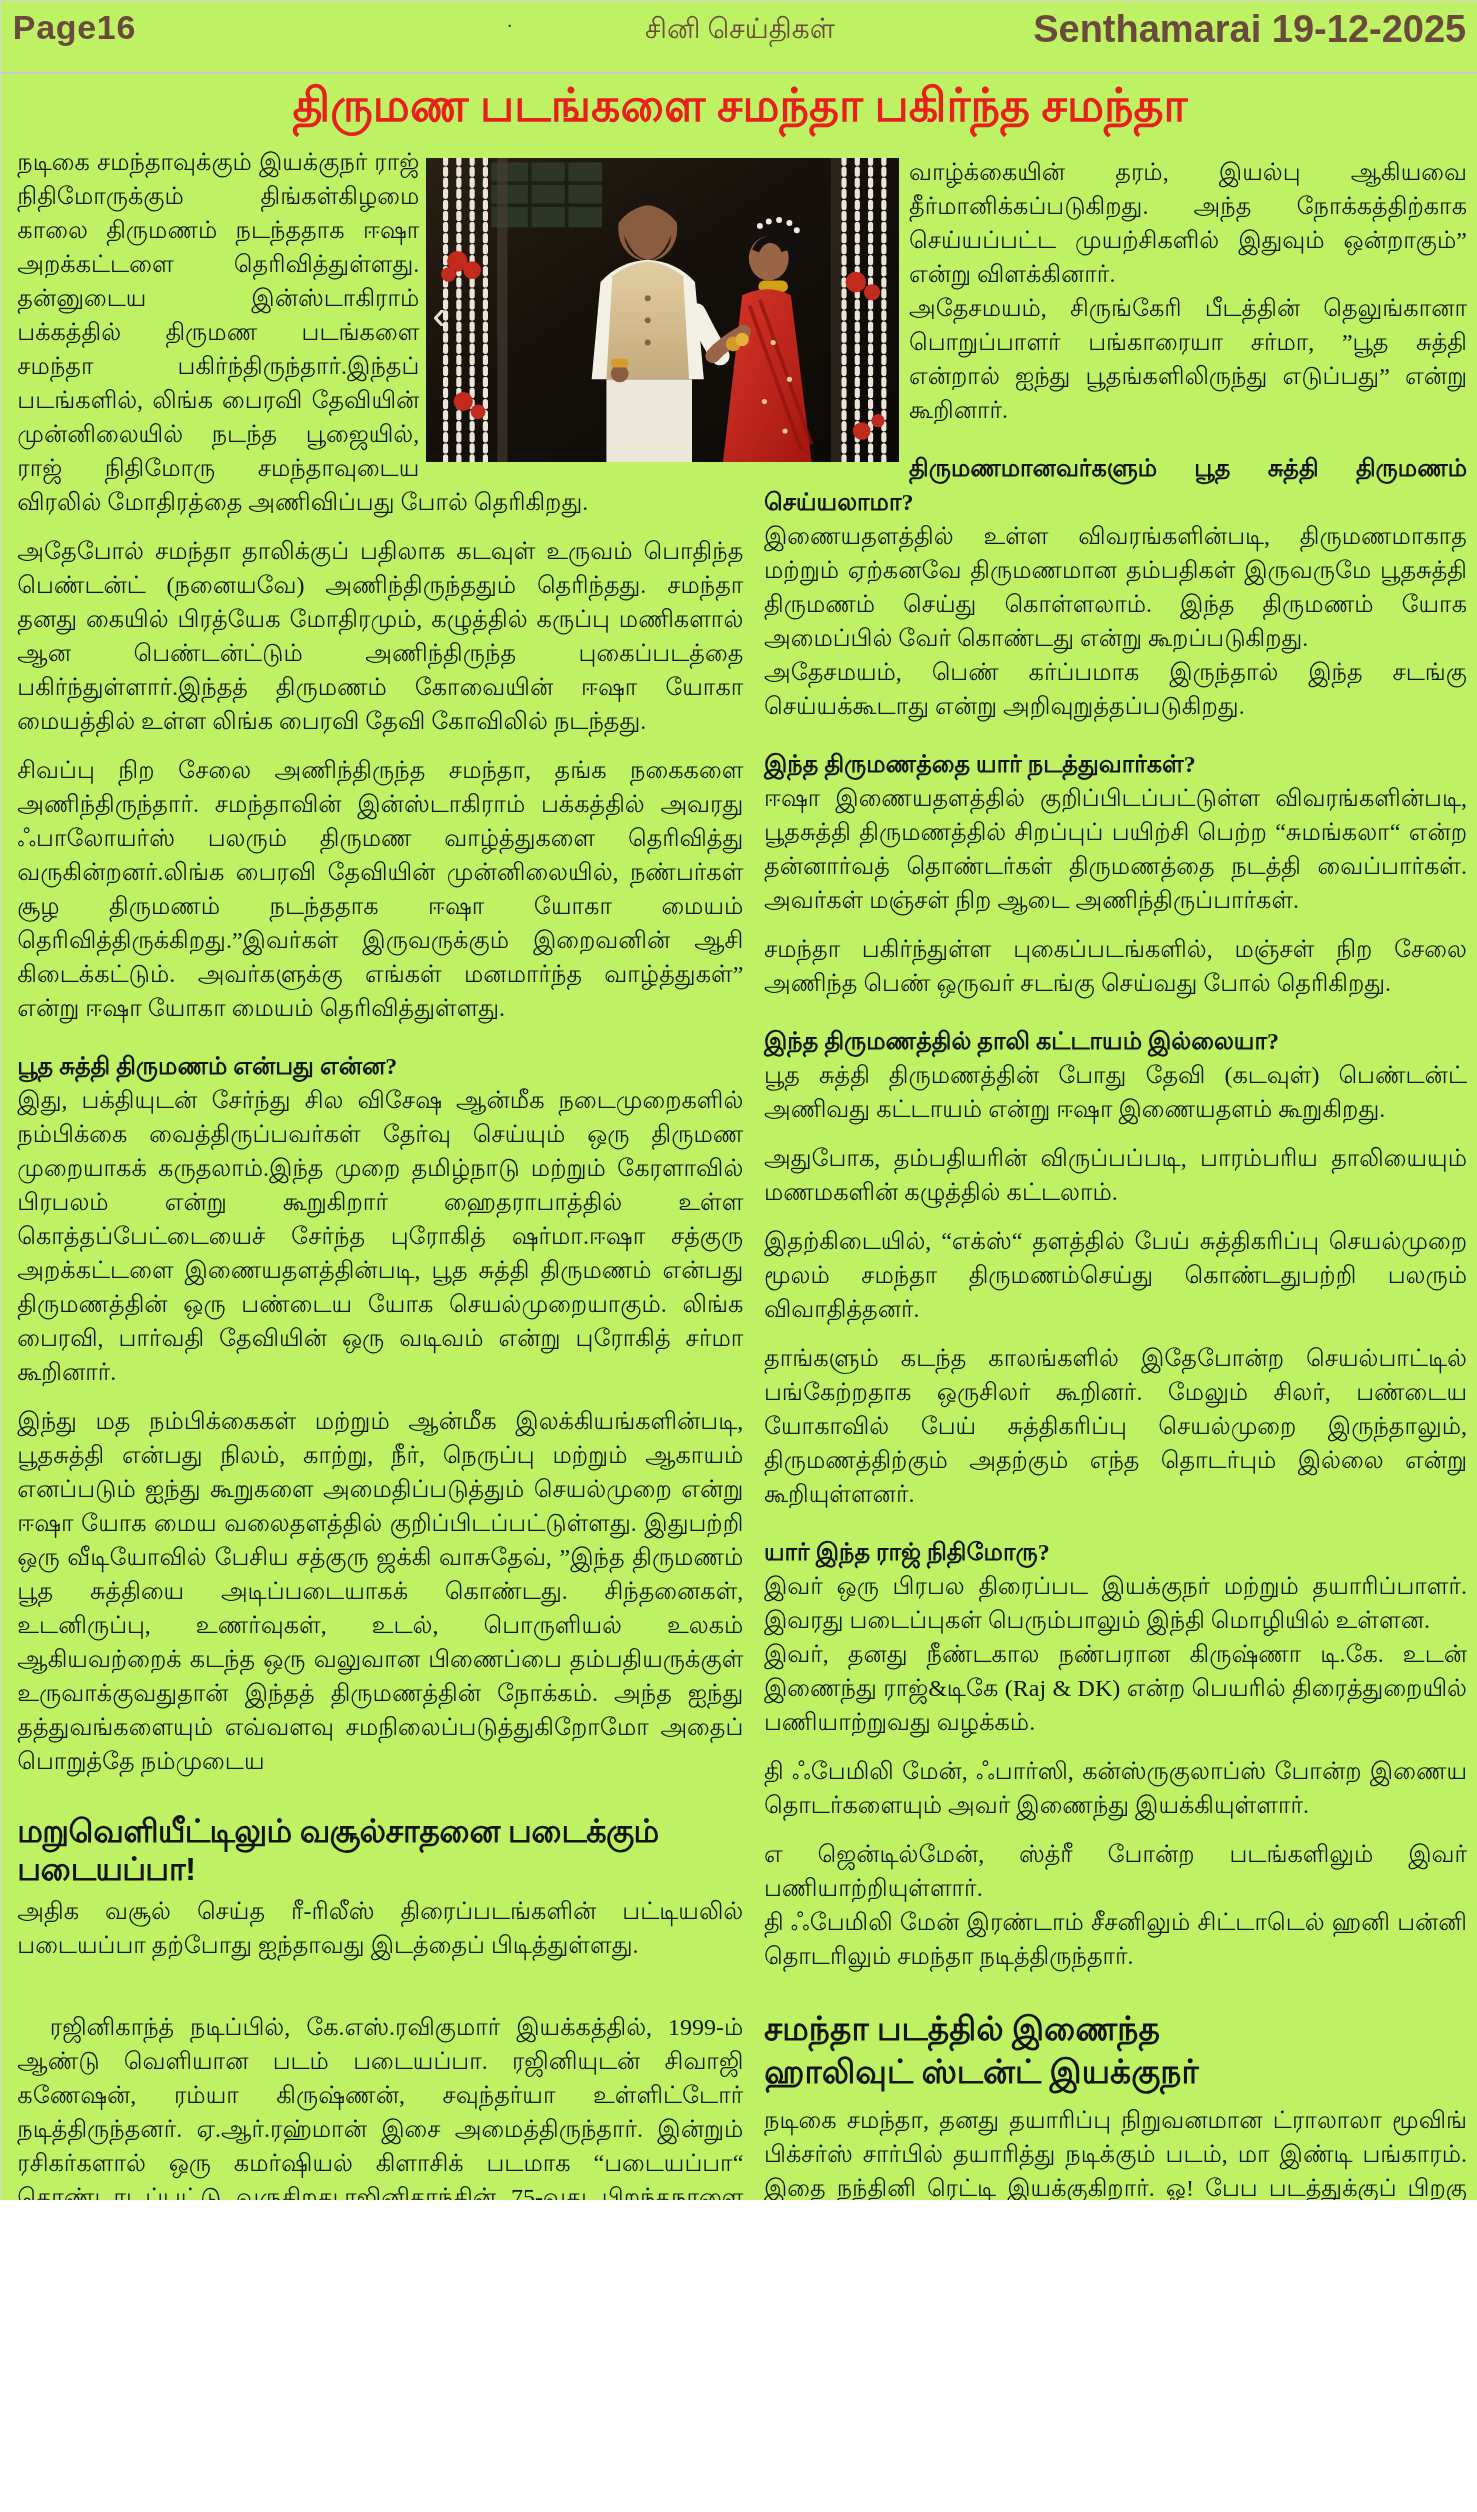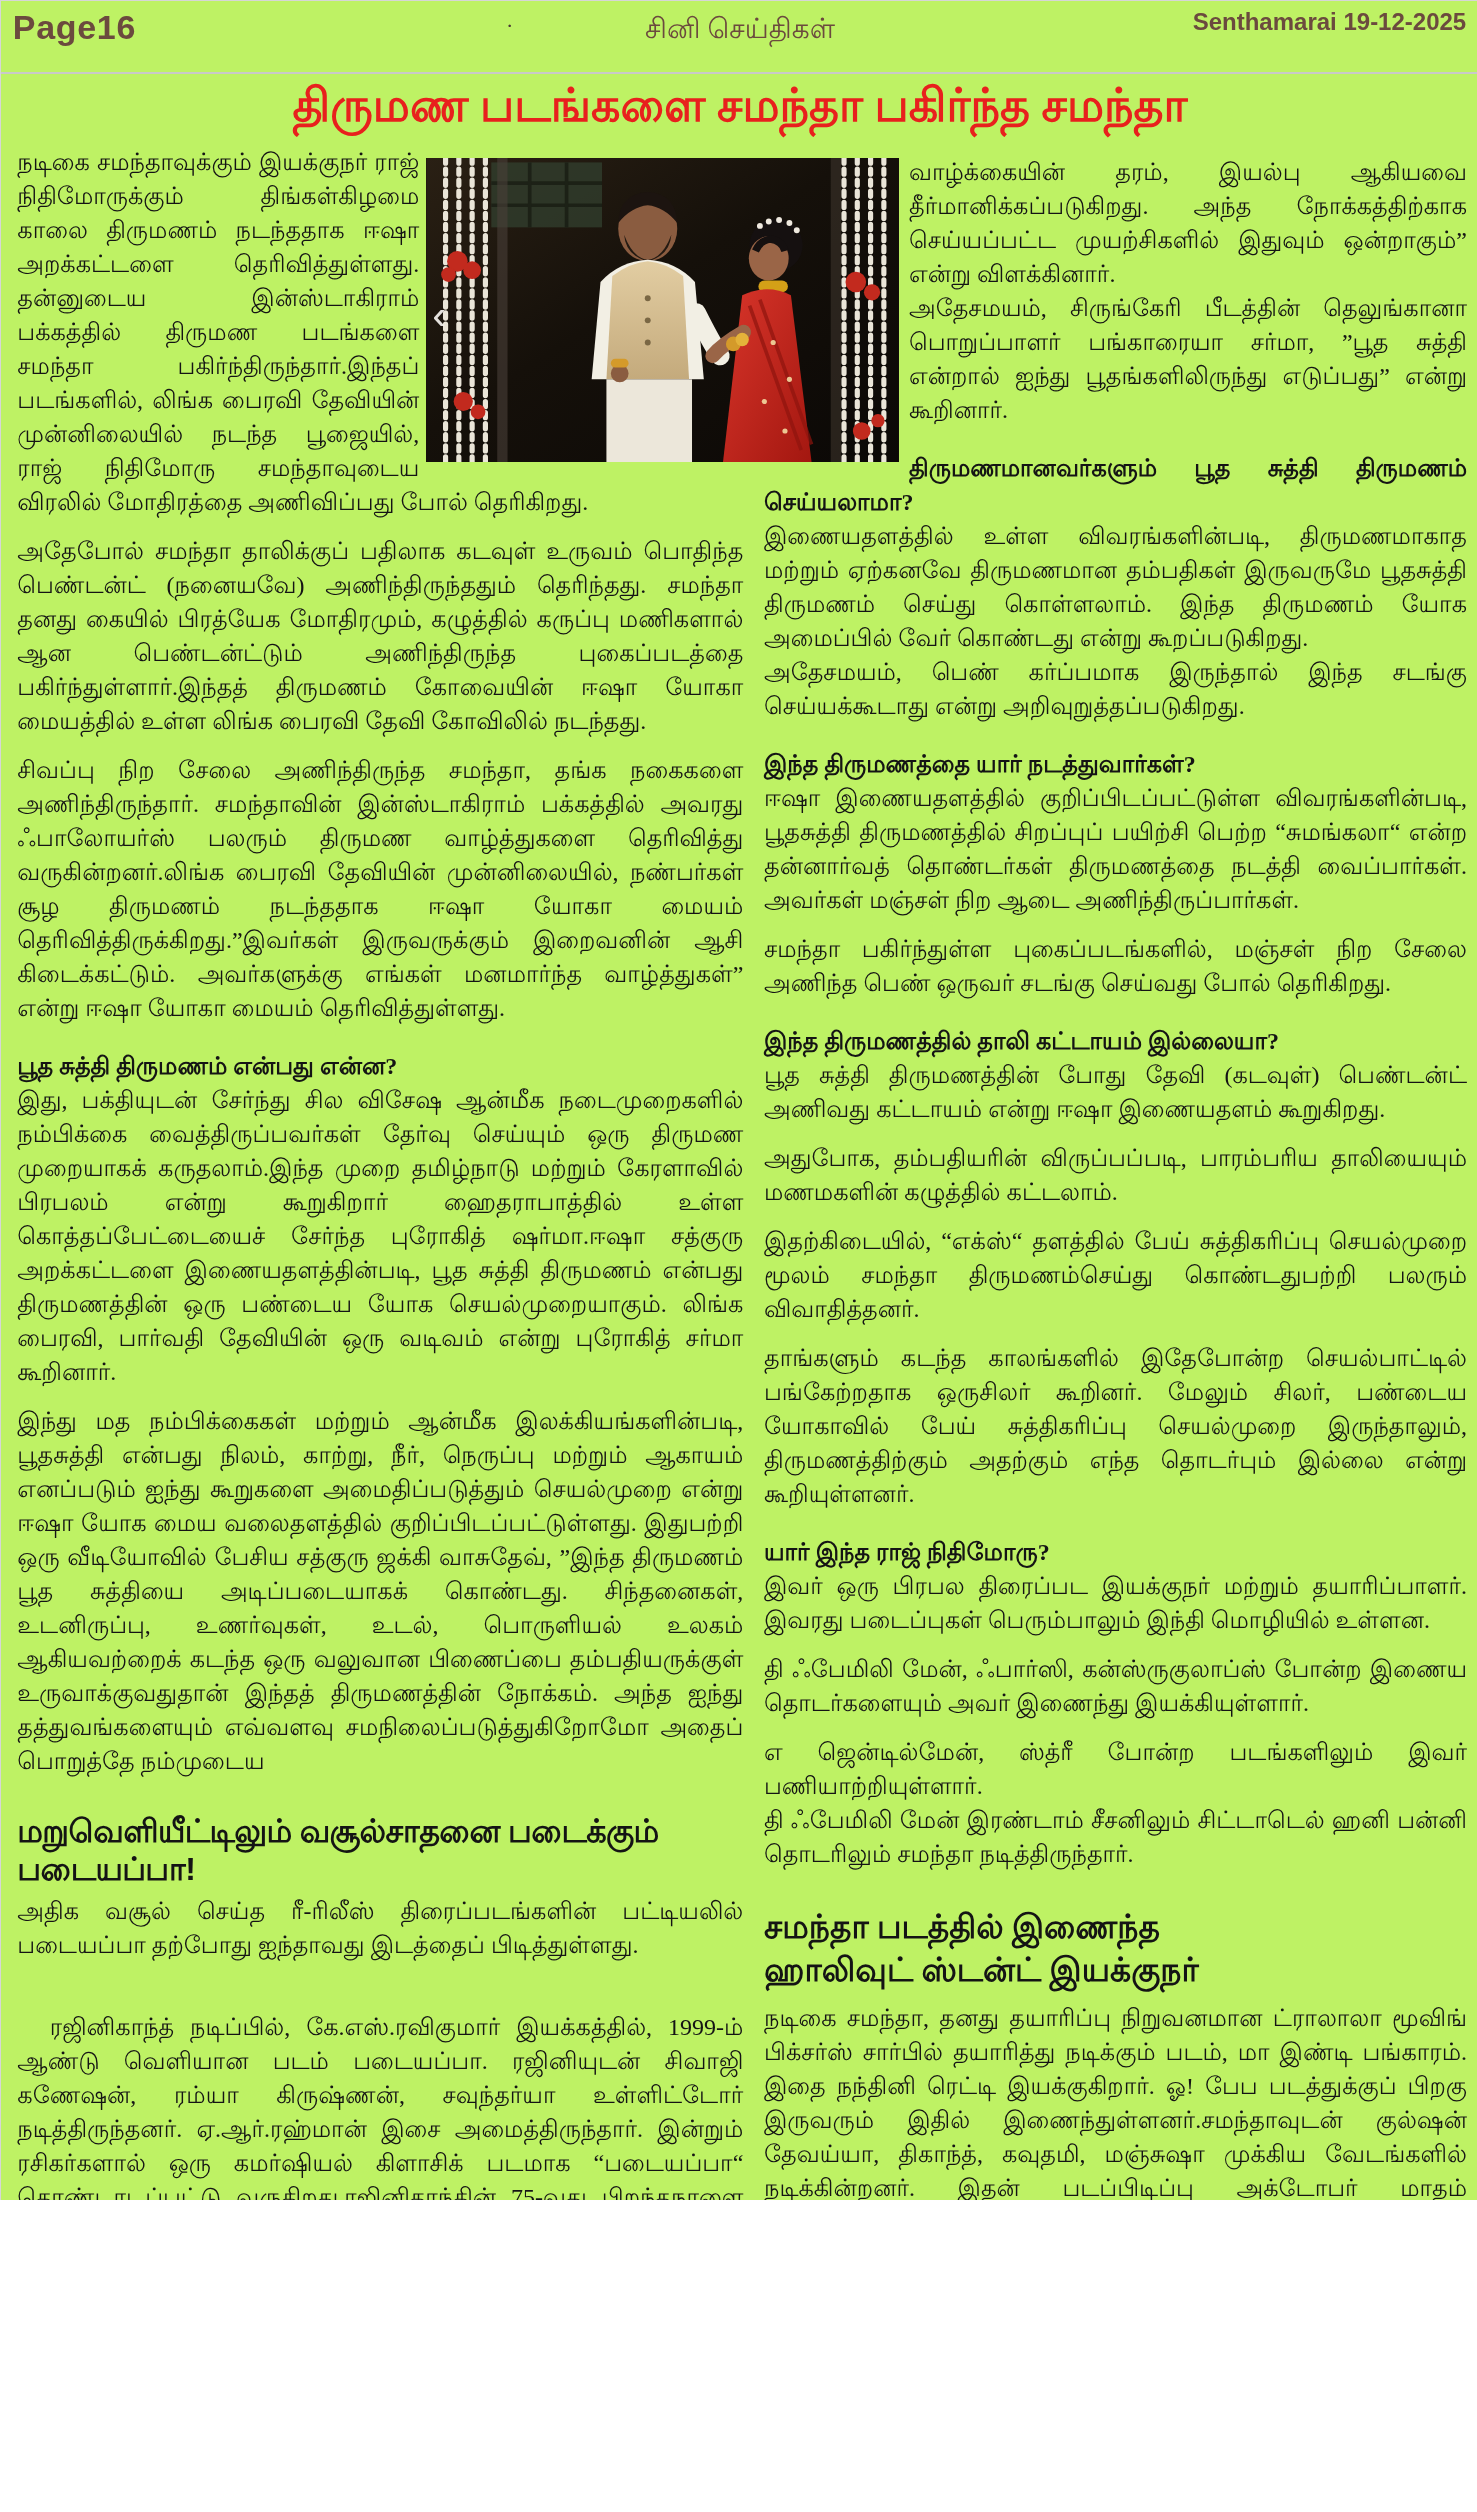--- a/index.html
+++ b/index.html
@@ -17,21 +17,21 @@
     font-weight:bold;font-size:34px;color:#6b4a3e;letter-spacing:0.7px;
   }
   .section-title{
     position:absolute;left:0;top:11.8px;width:1478px;text-align:center;
     font-size:28px;color:#6b4a3e;
   }
   .hdr-dot{position:absolute;left:505px;top:11.8px;font-size:22px;color:#4a3a34;}
   .masthead{
     position:absolute;right:11.8px;top:7.4px;
     font-family:"Liberation Sans","DejaVu Sans",sans-serif;
-    font-weight:bold;font-size:24px;color:#6b4a3e;
+    font-weight:bold;font-size:38px;color:#6b4a3e;
   }
   
   .headline{
     position:absolute;left:0;top:75px;width:1478px;text-align:center;
     font-size:46px;font-weight:bold;color:#e8201d;line-height:59px;
   }
   
   .col{position:absolute;font-size:24px;line-height:34px;text-align:justify;}
   #left-col{left:16.3px;top:144px;width:726px;}
   #right-col{left:763px;top:154px;width:703px;}
@@ -100,20 +100,21 @@
         <div class="blk h2">இந்த திருமணத்தை யார் நடத்துவார்கள்?</div>
         <p class="blk p">ஈஷா இணையதளத்தில் குறிப்பிடப்பட்டுள்ள விவரங்களின்படி, பூதசுத்தி திருமணத்தில் சிறப்புப் பயிற்சி பெற்ற “சுமங்கலா“ என்ற தன்னார்வத் தொண்டர்கள் திருமணத்தை நடத்தி வைப்பார்கள். அவர்கள் மஞ்சள் நிற ஆடை அணிந்திருப்பார்கள்.</p>
         <p class="blk pg">சமந்தா பகிர்ந்துள்ள புகைப்படங்களில், மஞ்சள் நிற சேலை அணிந்த பெண் ஒருவர் சடங்கு செய்வது போல் தெரிகிறது.</p>
         <div class="blk h2">இந்த திருமணத்தில் தாலி கட்டாயம் இல்லையா?</div>
         <p class="blk p">பூத சுத்தி திருமணத்தின் போது தேவி (கடவுள்) பெண்டன்ட் அணிவது கட்டாயம் என்று ஈஷா இணையதளம் கூறுகிறது.</p>
         <p class="blk pg">அதுபோக, தம்பதியரின் விருப்பப்படி, பாரம்பரிய தாலியையும் மணமகளின் கழுத்தில் கட்டலாம்.</p>
         <p class="blk pg">இதற்கிடையில், “எக்ஸ்“ தளத்தில் பேய் சுத்திகரிப்பு செயல்முறை மூலம் சமந்தா திருமணம்செய்து கொண்டதுபற்றி பலரும் விவாதித்தனர்.</p>
         <p class="blk pg">தாங்களும் கடந்த காலங்களில் இதேபோன்ற செயல்பாட்டில் பங்கேற்றதாக ஒருசிலர் கூறினர். மேலும் சிலர், பண்டைய யோகாவில் பேய் சுத்திகரிப்பு செயல்முறை இருந்தாலும், திருமணத்திற்கும் அதற்கும் எந்த தொடர்பும் இல்லை என்று கூறியுள்ளனர்.</p>
         <div class="blk h2">யார் இந்த ராஜ் நிதிமோரு?</div>
         <p class="blk p">இவர் ஒரு பிரபல திரைப்பட இயக்குநர் மற்றும் தயாரிப்பாளர். இவரது படைப்புகள் பெரும்பாலும் இந்தி மொழியில் உள்ளன.</p>
+        <p class="blk p">இவர், தனது நீண்டகால நண்பரான கிருஷ்ணா டி.கே. உடன் இணைந்து ராஜ்&amp;டிகே (Raj &amp; DK) என்ற பெயரில் திரைத்துறையில் பணியாற்றுவது வழக்கம்.</p>
         <p class="blk pg">தி ஃபேமிலி மேன், ஃபார்ஸி, கன்ஸ்ருகுலாப்ஸ் போன்ற இணைய தொடர்களையும் அவர் இணைந்து இயக்கியுள்ளார்.</p>
         <p class="blk pg">எ ஜென்டில்மேன், ஸ்த்ரீ போன்ற படங்களிலும் இவர் பணியாற்றியுள்ளார்.</p>
         <p class="blk p">தி ஃபேமிலி மேன் இரண்டாம் சீசனிலும் சிட்டாடெல் ஹனி பன்னி தொடரிலும் சமந்தா நடித்திருந்தார்.</p>
         <div class="blk h1c">சமந்தா படத்தில் இணைந்த
 ஹாலிவுட் ஸ்டன்ட் இயக்குநர்</div>
         <p class="blk p">நடிகை சமந்தா, தனது தயாரிப்பு நிறுவனமான ட்ராலாலா மூவிங் பிக்சர்ஸ் சார்பில் தயாரித்து நடிக்கும் படம், மா இண்டி பங்காரம். இதை நந்தினி ரெட்டி இயக்குகிறார். ஓ! பேப படத்துக்குப் பிறகு இருவரும் இதில் இணைந்துள்ளனர்.சமந்தாவுடன் குல்ஷன் தேவய்யா, திகாந்த், கவுதமி, மஞ்சுஷா முக்கிய வேடங்களில் நடிக்கின்றனர். இதன் படப்பிடிப்பு அக்டோபர் மாதம் தொடங்கியது. இதற்கிடையே சமந்தா, த ஃபேமிலிமேன் வெப் தொடரின் இயக்குநர்களில் ஒருவரான ராஜுவைக் காதலித்து இரண்டாவது திருமணம் செய்து கொண்டார்.</p>
       </div>
   </div>
 
   <div id="photo">

